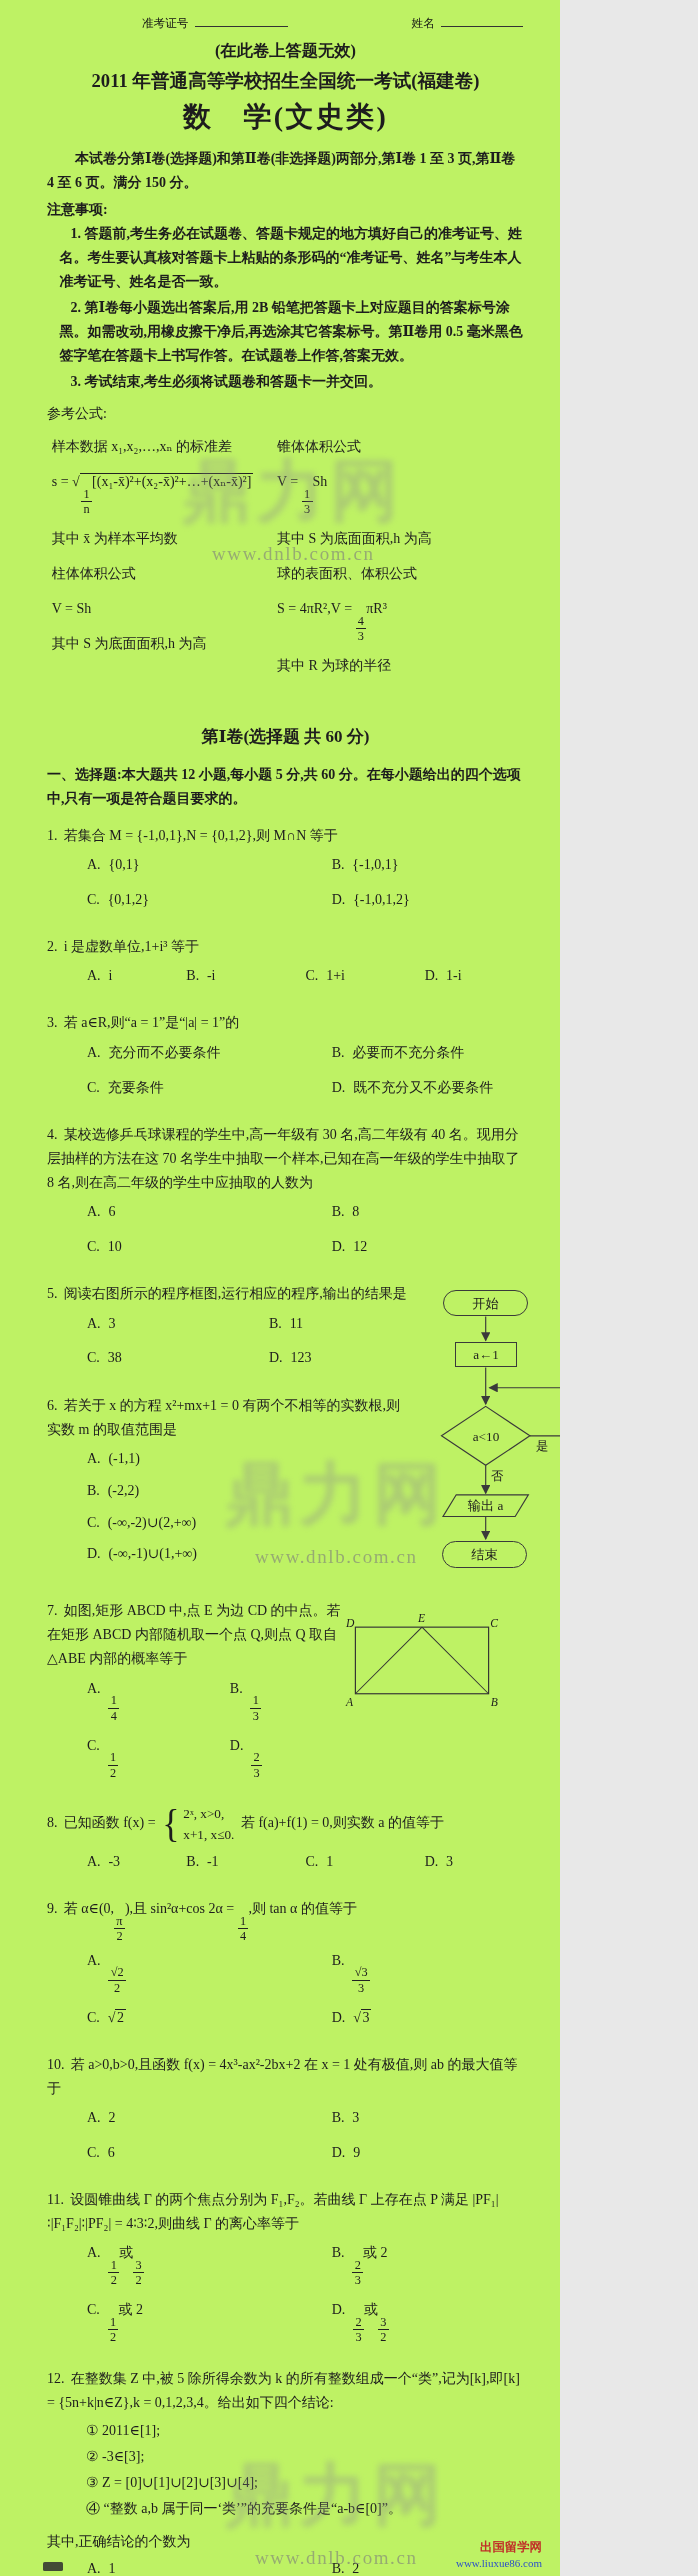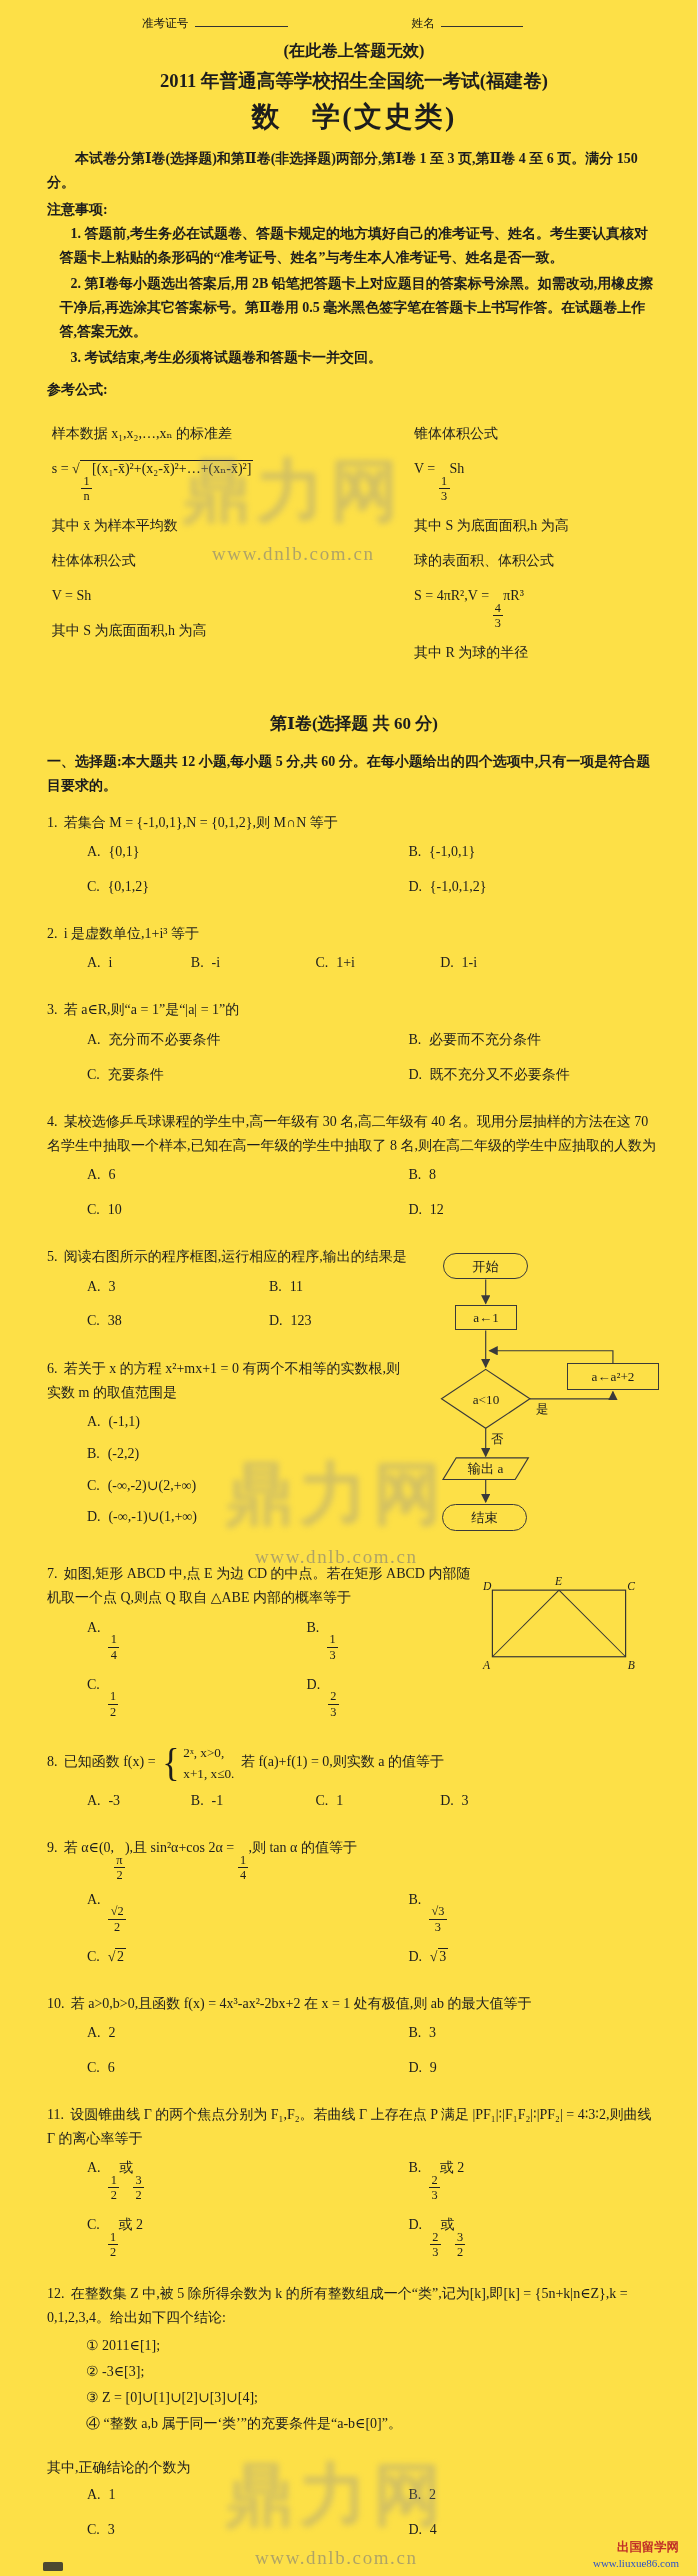--- a/index.html
+++ b/index.html
@@ -1,50 +1,50 @@
 <!DOCTYPE html>
 <html style="font-size:12.4px"><head>
 <meta charset="utf-8">
 <style>
   *{box-sizing:border-box;margin:0;padding:0}
   body{margin:0;background:#e8e8e8;font-family:"Liberation Serif","DejaVu Serif",serif}
-  .page{position:relative;width:697px;height:2576px;overflow:hidden;background:#fde047;color:#1d1d1d;
+  .page{position:relative;width:560px;height:2576px;overflow:hidden;background:#bef264;color:#1d1d1d;
         font-size:14px;line-height:24px;padding:12.4px 36px 0 47px}
   
   .topline{font-size:11.6px;line-height:18.6px;margin:3.1px 0 4.7px 95px;color:#111}
   .blank{display:inline-block;border-bottom:0.8px solid #333;height:11.6px;vertical-align:baseline}
   .blank.b1{width:93px;margin:0 124px 0 6.2px}
   .blank.b2{width:82px;margin-left:6.2px}
   .invalid{text-align:center;font-weight:bold;font-size:16.3px;line-height:23px;margin:3.1px 0 4.7px}
   .exam-title{text-align:center;font-size:18.6px;font-weight:bold;line-height:26.4px;margin:6.2px 0 1.6px}
   .subject{text-align:center;font-size:28px;font-weight:bold;letter-spacing:2.3px;line-height:40px;margin:3.1px 0 9.3px}
   .intro{font-weight:bold;text-indent:2em;margin-bottom:3.1px}
   .notes-title{font-weight:bold}
   .note{font-weight:bold;margin-left:12.4px;text-indent:11px;margin-bottom:2.3px}
   
   .formulas{margin-top:7.8px}
-  .formulas-title{font-weight:bold;margin-bottom:20px}
+  .formulas-title{font-weight:normal;margin-bottom:9px}
   .fgrid{display:grid;grid-template-columns:1fr 247px;column-gap:17px;min-height:262px;align-content:start;padding-left:4.7px}
   .fcol{display:flex;flex-direction:column;gap:11px}
   .frow{min-height:24px}
   
   .part-heading{text-align:center;font-weight:bold;font-size:17px;margin:28px 0 14px}
   .section-intro{font-weight:bold;margin-bottom:12.4px}
   
   .question{margin-bottom:20px}
   .qnum{margin-right:6.2px}
   .stem{margin-bottom:2.3px}
   .options{padding-left:40px}
   .options .option{display:block;padding:3.1px 0}
   .cols1 .option{margin:1.6px 0}
   .cols2{display:grid;grid-template-columns:56% 44%;row-gap:4.7px}
   .cols4{display:grid;grid-template-columns:1fr 1.2fr 1.2fr 1fr;max-width:497px}
   .olabel{margin-right:7.8px}
   .statement{padding-left:39px;line-height:26px}
-  .closing{line-height:25px;margin-top:18px}
+  .closing{line-height:25px;margin-top:7px}
   
   .frac{display:inline-flex;flex-direction:column;align-items:center;vertical-align:-0.95em;line-height:1.15;font-size:0.88em}
   .frac .fn{border-bottom:1px solid #222;padding:0 2.3px}
   .frac .fd{padding:0 1.6px}
   .sqrt{white-space:nowrap}
   .sqrt .vinc{border-top:1px solid #222;padding:0 1.6px}
   .cases{display:inline-flex;align-items:center;margin:0 3.1px;vertical-align:middle}
   .brace{font-size:36px;font-weight:400;line-height:1;margin-right:3.9px;transform:scaleY(1.12)}
   .case-col{display:inline-flex;flex-direction:column;line-height:21px;font-size:13.2px}
   

